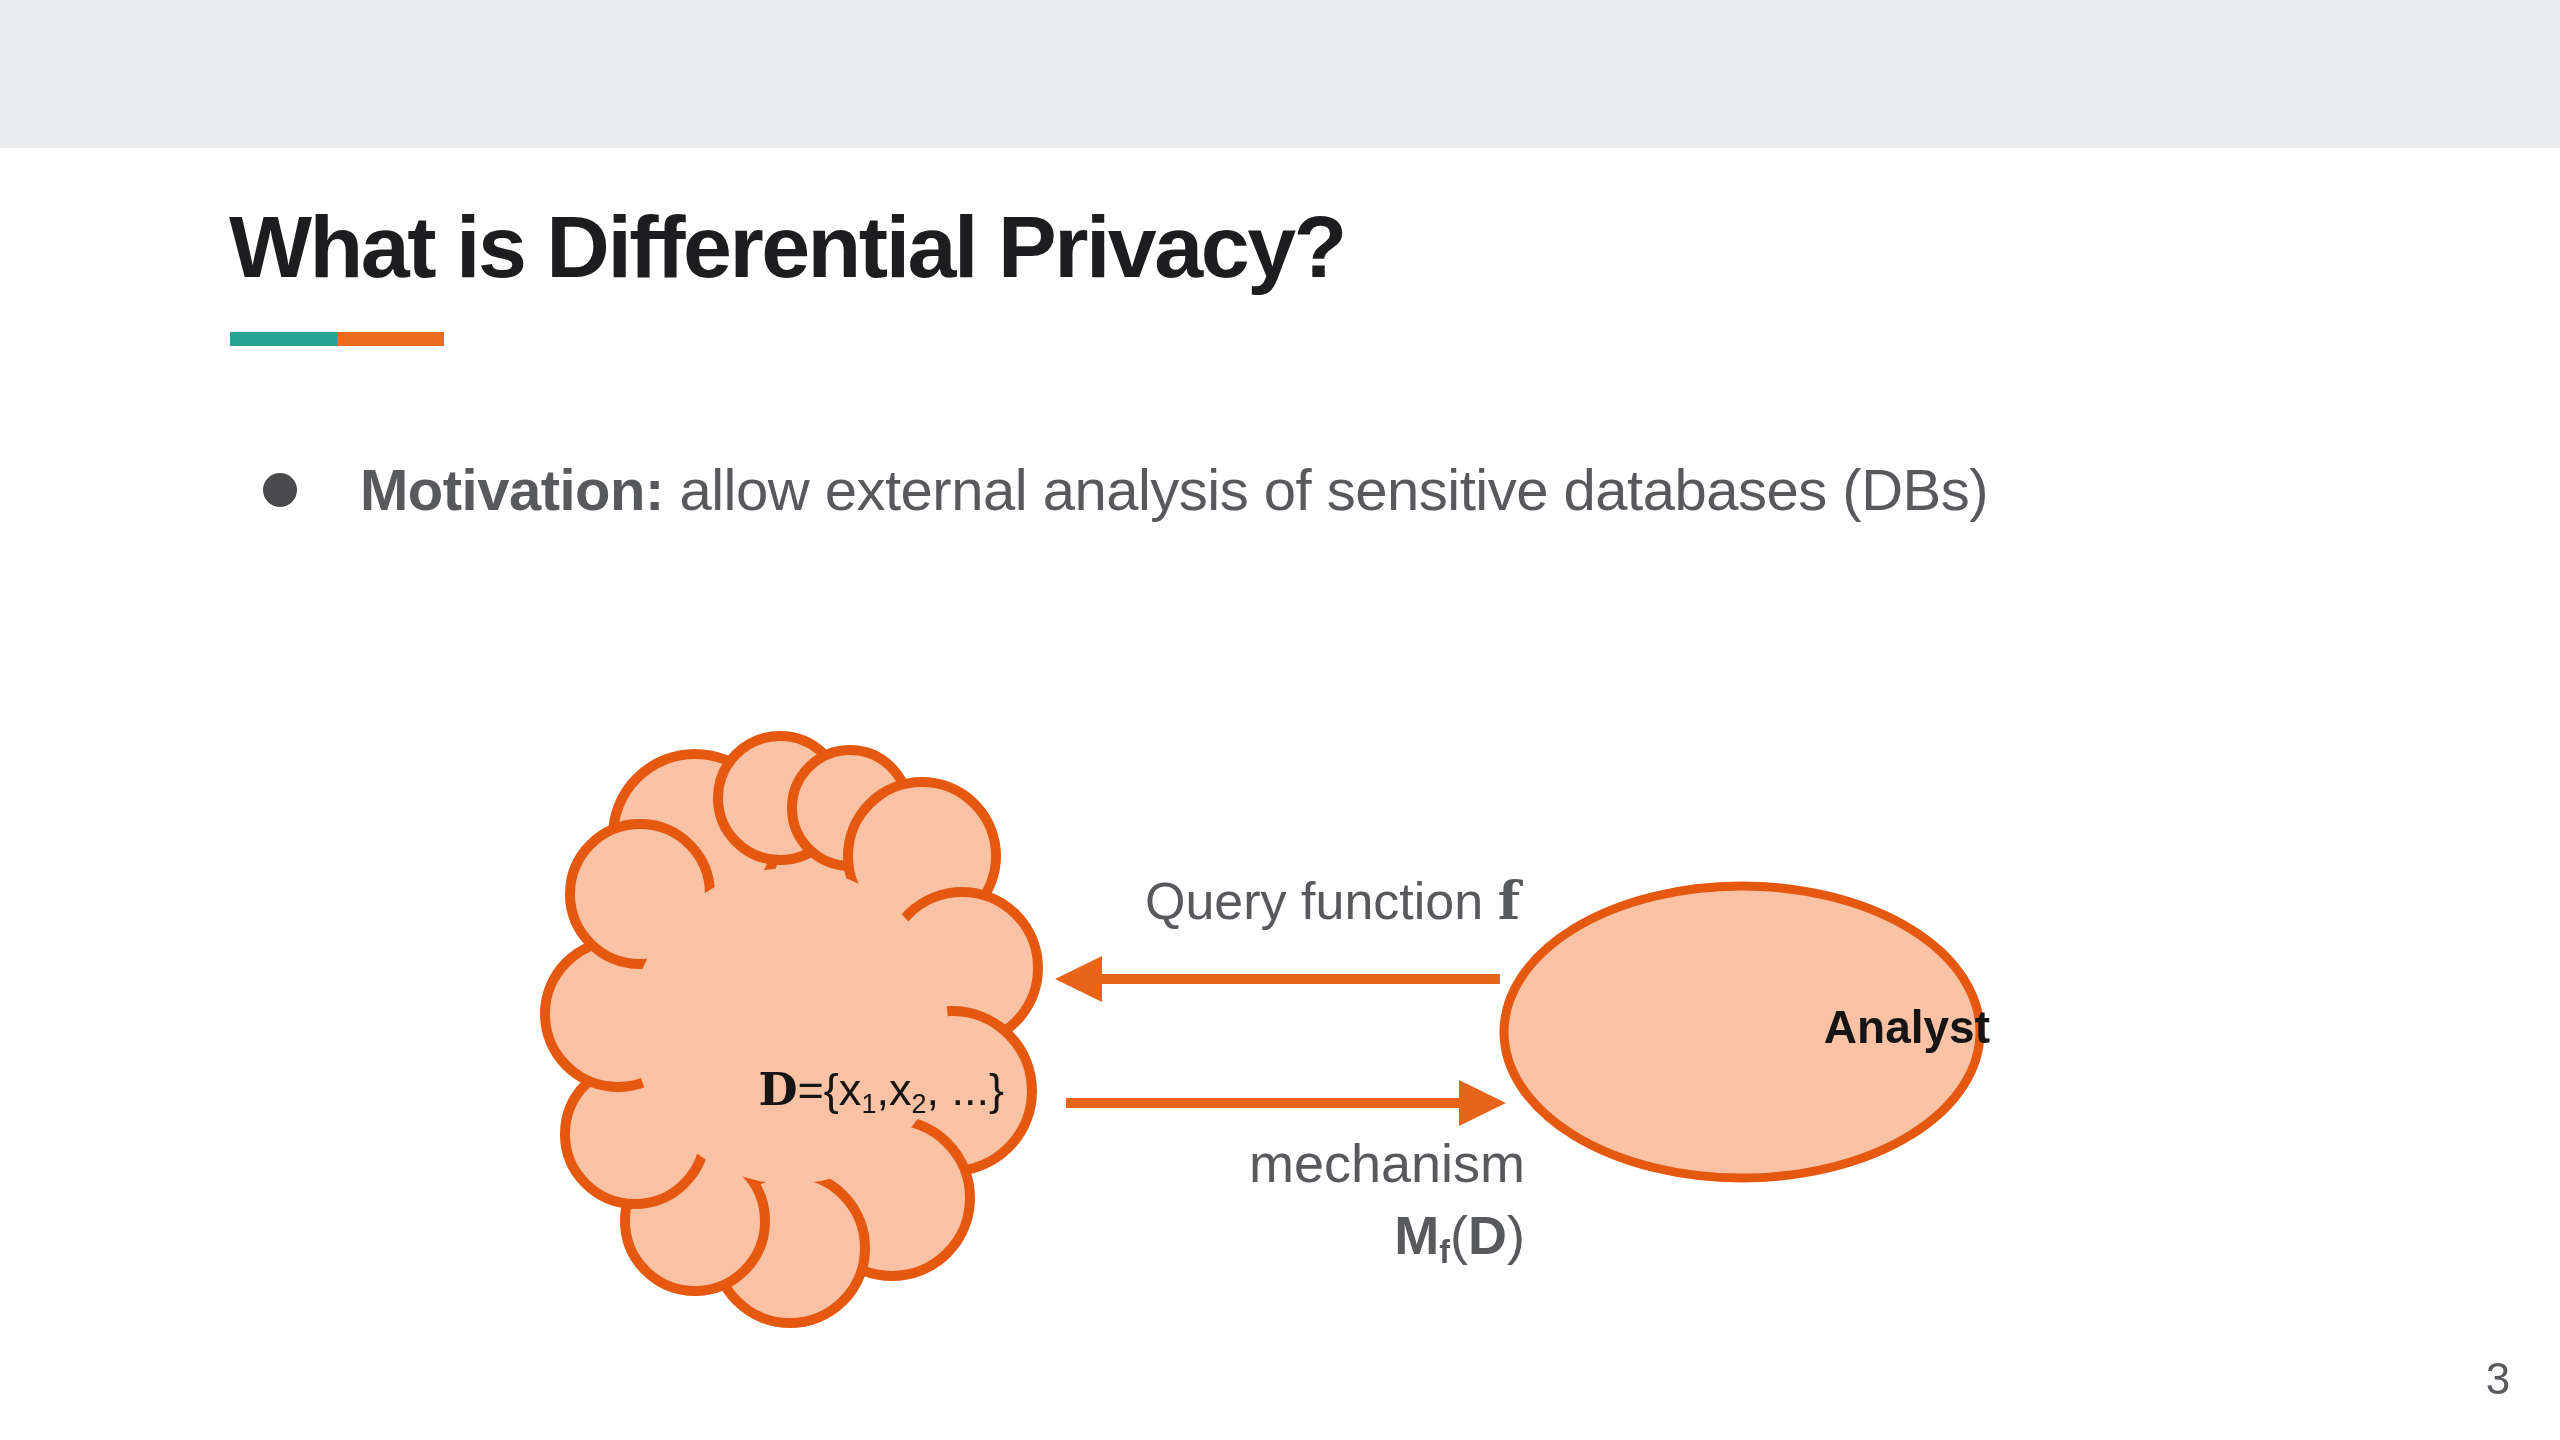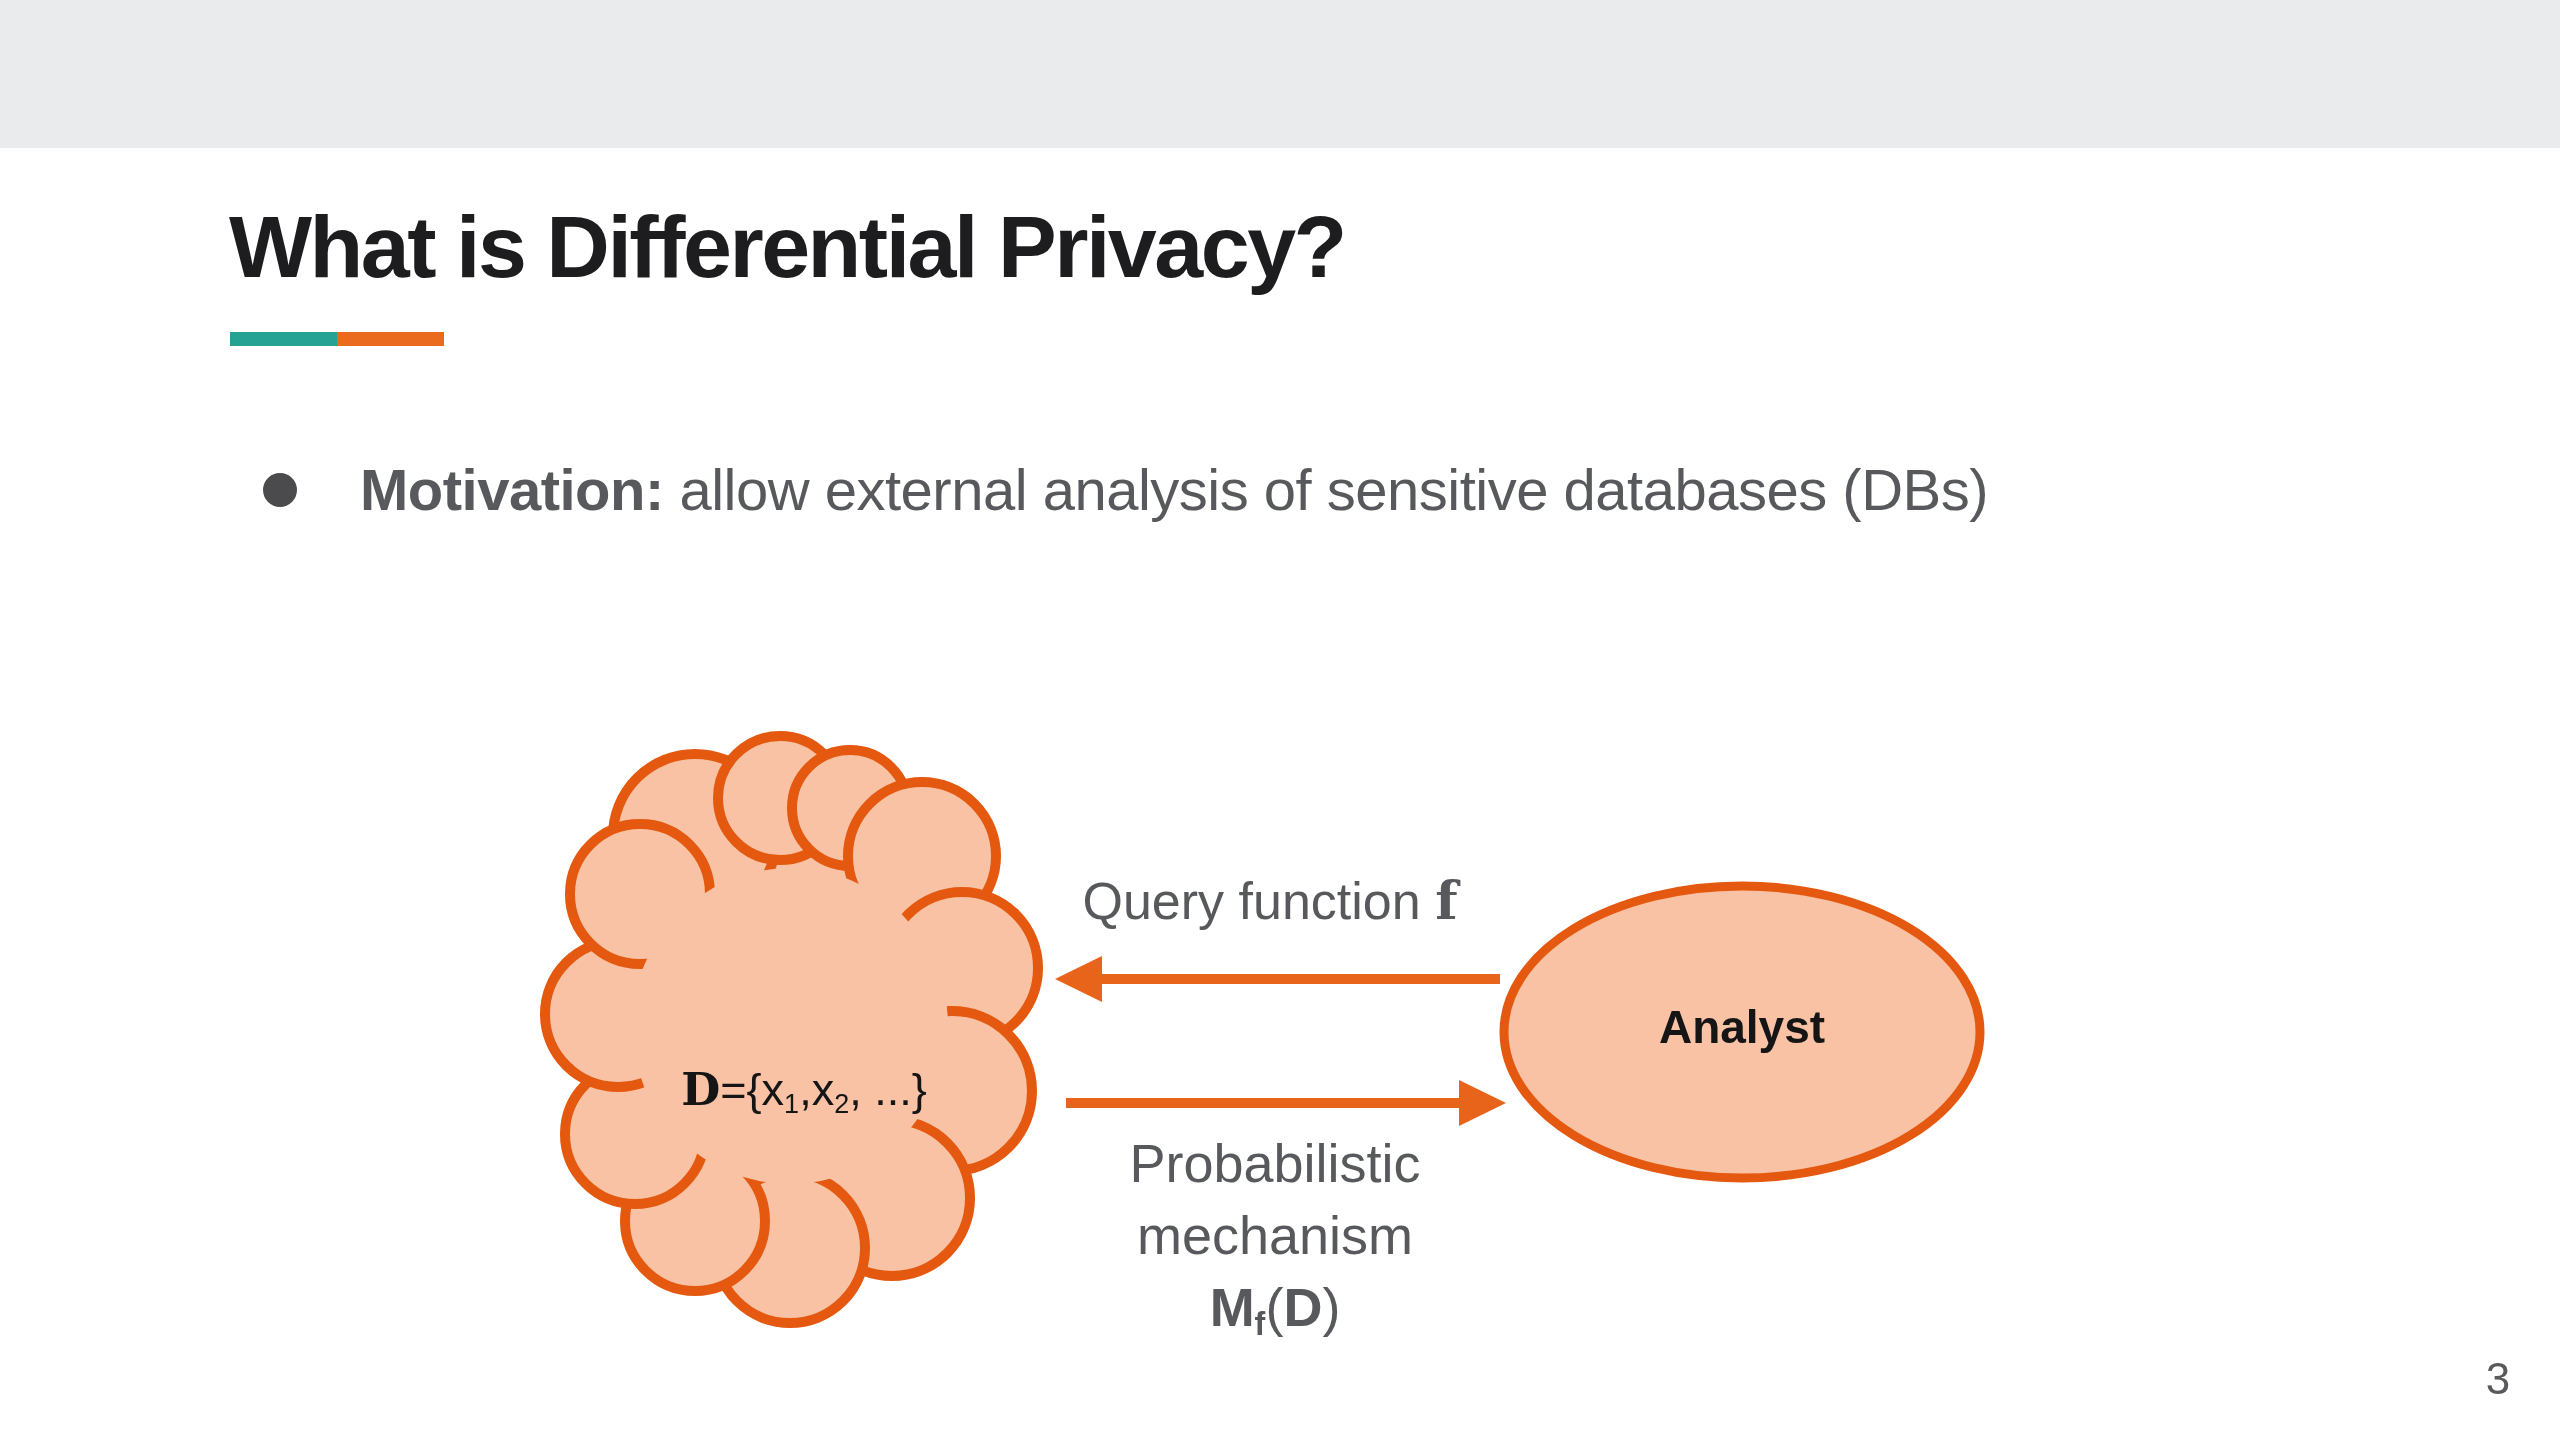--- a/index.html
+++ b/index.html
@@ -39,21 +39,21 @@
   .diagram{position:absolute;left:0;top:0;width:2560px;height:1292px;}
   .diagram svg{position:absolute;overflow:visible;}
   .cloud-svg{left:540px;top:568px;width:515px;height:630px;}
   .ellipse-svg{left:1494px;top:728px;width:496px;height:312px;}
   .arrows-svg{left:0;top:0;width:2560px;height:1292px;pointer-events:none;}
   .cloud-base{fill:var(--shape_fill);}
   .cloud-ring{fill:var(--shape_fill);stroke:var(--shape_stroke);stroke-width:10;}
   .shape-ellipse{fill:var(--shape_fill);stroke:var(--shape_stroke);stroke-width:9;}
   .arrow-line{stroke:var(--arrow);stroke-width:10;}
   .arrow-head{fill:var(--arrow);}
-  .lbl{position:absolute;text-align:center;}
+  .lbl{position:absolute;text-align:right;}
   .db-curator-label{left:577px;top:823px;width:400px;font-size:46px;font-weight:bold;color:var(--label_dark);}
   .db-formula{left:604px;top:915px;width:400px;font-size:45px;color:var(--label_dark);white-space:nowrap;}
   .mathbf{font-family:"DejaVu Serif",serif;font-weight:bold;}
   .sub{font-size:0.60em;vertical-align:-0.28em;}
   .query-label{left:1020px;top:722px;width:500px;font-size:52px;color:var(--body_text);white-space:nowrap;}
   .query-label .mathbf{color:var(--body_text);}
   .prob-label{left:1025px;top:980px;width:500px;font-size:54px;line-height:1.33;color:var(--body_text);}
   .prob-label .b{font-weight:bold;}
   .analyst-label{left:1494px;top:852px;width:496px;font-size:46px;font-weight:bold;color:var(--label_dark);}
   .page-number{
@@ -113,21 +113,20 @@
         <polygon class="arrow-head" points="1506,955 1459,932 1459,978"></polygon>
       </g>
     </svg>
 
 
     <div class="lbl db-formula"><span class="mathbf">D</span><span>={x</span><span class="sub">1</span><span>,x</span><span class="sub">2</span><span>, ...}</span></div>
 
     <div class="lbl query-label"><span>Query function </span><span class="mathbf">f</span></div>
 
     <div class="lbl prob-label">
-      <div>Probabilistic</div>
       <div>mechanism</div>
       <div><span class="b">M</span><span class="sub b">f</span><span>(</span><span class="b">D</span><span>)</span></div>
     </div>
 
     <div class="lbl analyst-label">Analyst</div>
 
   </div>
 
   <div class="page-number">3</div>
 

